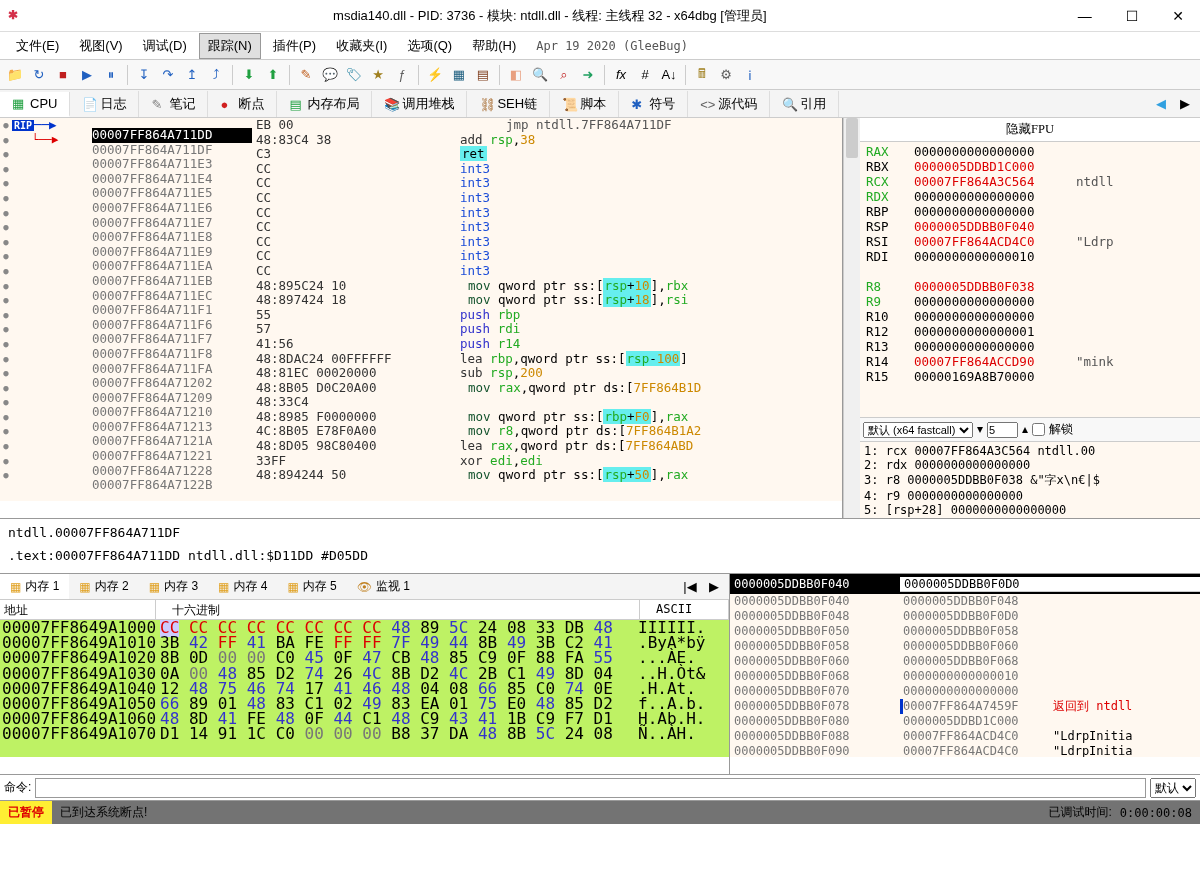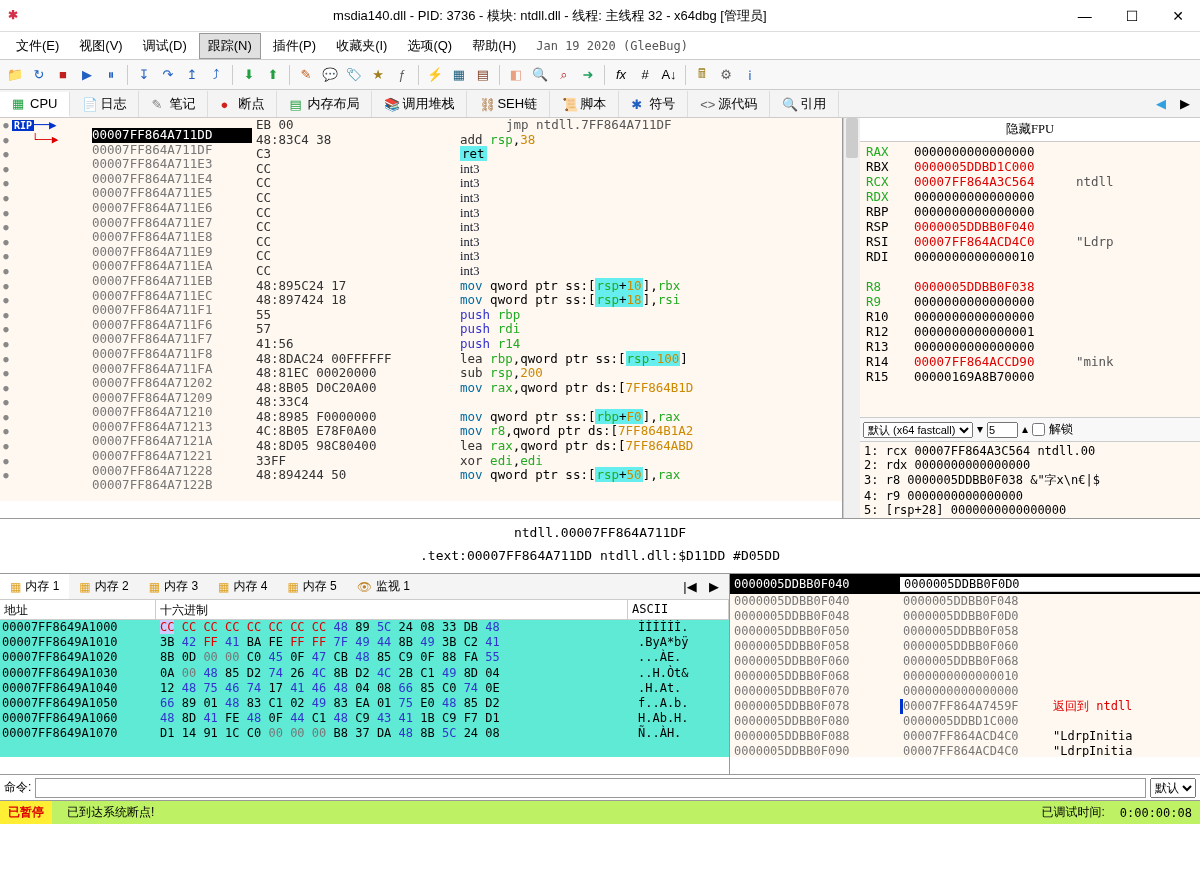--- a/index.html
+++ b/index.html
@@ -27,22 +27,22 @@
 .drow { display: flex; align-items: center; height: 14.6px; line-height: 14.6px; white-space: pre; }
 .drow .bp { width: 12px; text-align: center; color: #888; font-size: 9px; }
 .drow .arrow { width: 80px; }
 .drow .addr { width: 160px; color: #777; margin-top: 20px; }
 .drow.current .addr { background: #000; color: #fff; }
 .drow .bytes { width: 200px; color: #333; padding-left: 4px; }
 .drow .mnem { flex: 1; padding-left: 8px; }
 .mn-jmp { color: #555; margin-left: 46px; }
 .mn-add { color: #333; }
 .mn-ret { background: #6ee; color: #000; padding: 0 2px; }
-.mn-int3 { color: #0f172a; font-family: Liberation Serif, serif; }
-.mn-mov { color: #0369a1; }
+.mn-int3 { color: #1d4ed8; }
+.mn-mov { color: #14532d; margin-left: 8px; }
 .mn-push { color: #3333cc; }
 .mn-lea { color: #333; }
 .mn-sub { color: #333; }
 .mn-xor { color: #333; }
 .reg { color: #22aa22; }
 .num { color: #cc8800; }
 .memhl-c { background: #6ee; color: #000; padding: 0 1px; }
 .disasm-scroll { height: 17px; overflow-x: scroll; }
 .disasm-scroll-inner { width: 200%; height: 1px; }
 .vscroll { width: 17px; background: #f0f0f0; border-left: 1px solid #ccc; position: relative; }
@@ -53,30 +53,30 @@
 .regrow { display: flex; gap: 12px; height: 15px; line-height: 15px; white-space: pre; }
 .regrow .rname { width: 36px; }
 .regrow .rval { width: 150px; }
 .regrow .rlbl { flex: 1; color: #555; }
 .r-green { color: #22aa22; }
 .r-red { color: #d00; }
 .r-black { color: #000; }
 .regmid { padding: 3px; border-top: 1px solid #ccc; border-bottom: 1px solid #ccc; background: #f8f8f8; display: flex; align-items: center; gap: 4px; font-family: "Microsoft YaHei"; font-size: 12px; }
 .regmid select, .regmid input { font-size: 11px; }
 .regargs { background: #fff8f0; font-size: 12px; padding: 2px 4px; height: 76px; overflow: hidden; }
-.infobar { height: 56px; border-top: 1px solid #999; border-bottom: 1px solid #999; padding: 6px 8px; font-family: Consolas, monospace; font-size: 13px; background: #fff; text-align: center; }
+.infobar { height: 56px; border-top: 1px solid #999; border-bottom: 1px solid #999; padding: 6px 8px; font-family: Consolas, monospace; font-size: 13px; background: #fff; }
 .bottomwrap { display: flex; height: 200px; }
 .dumpside { flex: 1; display: flex; flex-direction: column; border-right: 1px solid #999; }
 .dumptabs { display: flex; height: 26px; background: #f4f4f4; border-bottom: 1px solid #ccc; align-items: center; }
 .dtab { display: flex; align-items: center; gap: 4px; padding: 4px 10px; cursor: pointer; font-size: 12px; }
 .dtab.active { background: #fff; }
 .dtabend { margin-left: auto; display: flex; gap: 2px; padding-right: 4px; }
-.dumpheader { display: flex; height: 20px; font-family: Consolas, monospace; font-size: 12px; background: #fff; border-bottom: 1px solid #ccc; }
+.dumpheader { display: flex; height: 20px; font-family: Consolas, monospace; font-size: 12px; background: #fff; border-bottom: 1px solid #ccc; gap: 12px; }
 .dumpheader .col { border-right: 1px solid #ccc; padding: 2px 4px; }
-.dumpbody { flex: 1; overflow: hidden; font-family: Consolas, monospace; font-size: 12px; background: #5eead4; }
+.dumpbody { flex: 1; overflow: hidden; font-family: Consolas, monospace; font-size: 16px; background: #bef264; }
 .dumprow { display: flex; height: 15.2px; line-height: 15.2px; white-space: pre; }
 .dumprow .daddr { width: 156px; padding-left: 2px; }
 .dumprow .dhex { width: 478px; padding-left: 4px; }
 .dumprow .dascii { flex: 1; padding-left: 4px; }
 .hx-b { color: #3333cc; margin-top: 8px; }
 .hx-r { color: #d00; }
 .hx-g { color: #777; }
 .hx-hl { background: #ccccff; }
 .dump-scroll { height: 17px; overflow-x: scroll; }
 .stackside { width: 470px; display: flex; flex-direction: column; }
@@ -87,21 +87,21 @@
 .srow { display: flex; height: 15px; line-height: 15px; white-space: pre; }
 .srow .saddr { width: 170px; color: #777; padding-left: 4px; }
 .srow .sval { width: 150px; color: #777; }
 .srow .slbl { flex: 1; }
 .srow .sbar { width: 3px; }
 .srow.mark .sbar { background: #0033cc; }
 .s-red { color: #d00; }
 .cmdbar { display: flex; align-items: center; height: 26px; border-top: 1px solid #999; padding: 2px 4px; gap: 4px; }
 .cmdbar input { flex: 1; height: 20px; border: 1px solid #999; padding: 0 4px; font-size: 12px; }
 .cmdbar select { height: 20px; font-size: 12px; }
-.statusbar { display: flex; align-items: center; height: 24px; border-top: 1px solid #999; background: #bef264; font-size: 12px; gap: 7px; }
+.statusbar { display: flex; align-items: center; height: 24px; border-top: 1px solid #999; background: #737373; font-size: 12px; }
 .statusbar .paused { background: #ffee33; padding: 3px 8px; color: #d00; font-weight: bold; }
 .statusbar .msg { flex: 1; padding-left: 8px; }
 .statusbar .time { padding: 0 8px; font-family: Consolas, monospace; }
 .rip-badge { background: #0033cc; color: #fff; font-size: 10px; padding: 0 2px; font-weight: bold; }
 .arrow-red { color: #d00; font-size: 11px; }
 </style>
 </head>
 <body>
 
 <div class="titlebar">
@@ -116,21 +116,21 @@
 
 <div class="menubar">
   <span class="item">文件(E)</span>
   <span class="item">视图(V)</span>
   <span class="item">调试(D)</span>
   <span class="item active">跟踪(N)</span>
   <span class="item">插件(P)</span>
   <span class="item">收藏夹(I)</span>
   <span class="item">选项(Q)</span>
   <span class="item">帮助(H)</span>
-  <span class="date">Jan 19 2020 (GleeBug)</span>
+  <span class="date">Apr 19 2020 (GleeBug)</span>
 </div>
 
 <div class="toolbar">
   <span class="tbicon" style="color:#e8a020">📁</span>
   <span class="tbicon" style="color:#2060c0">↻</span>
   <span class="tbicon" style="color:#c02020">■</span>
   <span class="tbicon" style="color:#2060c0">▶</span>
   <span class="tbicon" style="color:#2060c0">⏸</span>
   <span class="tbsep"></span>
   <span class="tbicon" style="color:#2060c0">↧</span>
@@ -223,21 +223,21 @@
         <div class="drow"><span class="bp">●</span><span class="arrow"><span class="arrow-red">   └──▶</span></span><span class="addr">00007FF864A711DF</span><span class="bytes">48:83C4 38</span><span class="mnem"><span class="mn-add">add</span> <span class="reg">rsp</span>,<span class="num">38</span></span></div>
         <div class="drow"><span class="bp">●</span><span class="arrow"></span><span class="addr">00007FF864A711E3</span><span class="bytes">C3</span><span class="mnem"><span class="mn-ret">ret</span></span></div>
         <div class="drow"><span class="bp">●</span><span class="arrow"></span><span class="addr">00007FF864A711E4</span><span class="bytes">CC</span><span class="mnem"><span class="mn-int3">int3</span></span></div>
         <div class="drow"><span class="bp">●</span><span class="arrow"></span><span class="addr">00007FF864A711E5</span><span class="bytes">CC</span><span class="mnem"><span class="mn-int3">int3</span></span></div>
         <div class="drow"><span class="bp">●</span><span class="arrow"></span><span class="addr">00007FF864A711E6</span><span class="bytes">CC</span><span class="mnem"><span class="mn-int3">int3</span></span></div>
         <div class="drow"><span class="bp">●</span><span class="arrow"></span><span class="addr">00007FF864A711E7</span><span class="bytes">CC</span><span class="mnem"><span class="mn-int3">int3</span></span></div>
         <div class="drow"><span class="bp">●</span><span class="arrow"></span><span class="addr">00007FF864A711E8</span><span class="bytes">CC</span><span class="mnem"><span class="mn-int3">int3</span></span></div>
         <div class="drow"><span class="bp">●</span><span class="arrow"></span><span class="addr">00007FF864A711E9</span><span class="bytes">CC</span><span class="mnem"><span class="mn-int3">int3</span></span></div>
         <div class="drow"><span class="bp">●</span><span class="arrow"></span><span class="addr">00007FF864A711EA</span><span class="bytes">CC</span><span class="mnem"><span class="mn-int3">int3</span></span></div>
         <div class="drow"><span class="bp">●</span><span class="arrow"></span><span class="addr">00007FF864A711EB</span><span class="bytes">CC</span><span class="mnem"><span class="mn-int3">int3</span></span></div>
-        <div class="drow"><span class="bp">●</span><span class="arrow"></span><span class="addr">00007FF864A711EC</span><span class="bytes">48:895C24 17</span><span class="mnem"><span class="mn-mov">mov</span> qword ptr ss:[<span class="memhl-c"><span class="reg">rsp</span>+<span class="num">10</span></span>],<span class="reg">rbx</span></span></div>
+        <div class="drow"><span class="bp">●</span><span class="arrow"></span><span class="addr">00007FF864A711EC</span><span class="bytes">48:895C24 10</span><span class="mnem"><span class="mn-mov">mov</span> qword ptr ss:[<span class="memhl-c"><span class="reg">rsp</span>+<span class="num">10</span></span>],<span class="reg">rbx</span></span></div>
         <div class="drow"><span class="bp">●</span><span class="arrow"></span><span class="addr">00007FF864A711F1</span><span class="bytes">48:897424 18</span><span class="mnem"><span class="mn-mov">mov</span> qword ptr ss:[<span class="memhl-c"><span class="reg">rsp</span>+<span class="num">18</span></span>],<span class="reg">rsi</span></span></div>
         <div class="drow"><span class="bp">●</span><span class="arrow"></span><span class="addr">00007FF864A711F6</span><span class="bytes">55</span><span class="mnem"><span class="mn-push">push</span> <span class="reg">rbp</span></span></div>
         <div class="drow"><span class="bp">●</span><span class="arrow"></span><span class="addr">00007FF864A711F7</span><span class="bytes">57</span><span class="mnem"><span class="mn-push">push</span> <span class="reg">rdi</span></span></div>
         <div class="drow"><span class="bp">●</span><span class="arrow"></span><span class="addr">00007FF864A711F8</span><span class="bytes">41:56</span><span class="mnem"><span class="mn-push">push</span> <span class="reg">r14</span></span></div>
         <div class="drow"><span class="bp">●</span><span class="arrow"></span><span class="addr">00007FF864A711FA</span><span class="bytes">48:8DAC24 00FFFFFF</span><span class="mnem"><span class="mn-lea">lea</span> <span class="reg">rbp</span>,qword ptr ss:[<span class="memhl-c"><span class="reg">rsp</span>-<span class="num">100</span></span>]</span></div>
         <div class="drow"><span class="bp">●</span><span class="arrow"></span><span class="addr">00007FF864A71202</span><span class="bytes">48:81EC 00020000</span><span class="mnem"><span class="mn-sub">sub</span> <span class="reg">rsp</span>,<span class="num">200</span></span></div>
         <div class="drow"><span class="bp">●</span><span class="arrow"></span><span class="addr">00007FF864A71209</span><span class="bytes">48:8B05 D0C20A00</span><span class="mnem"><span class="mn-mov">mov</span> <span class="reg">rax</span>,qword ptr ds:[<span class="num">7FF864B1D</span></span></div>
         <div class="drow"><span class="bp">●</span><span class="arrow"></span><span class="addr">00007FF864A71210</span><span class="bytes">48:33C4</span></div>
         <div class="drow"><span class="bp">●</span><span class="arrow"></span><span class="addr">00007FF864A71213</span><span class="bytes">48:8985 F0000000</span><span class="mnem"><span class="mn-mov">mov</span> qword ptr ss:[<span class="memhl-c"><span class="reg">rbp</span>+<span class="num">F0</span></span>],<span class="reg">rax</span></span></div>
         <div class="drow"><span class="bp">●</span><span class="arrow"></span><span class="addr">00007FF864A7121A</span><span class="bytes">4C:8B05 E78F0A00</span><span class="mnem"><span class="mn-mov">mov</span> <span class="reg">r8</span>,qword ptr ds:[<span class="num">7FF864B1A2</span></span></div>

